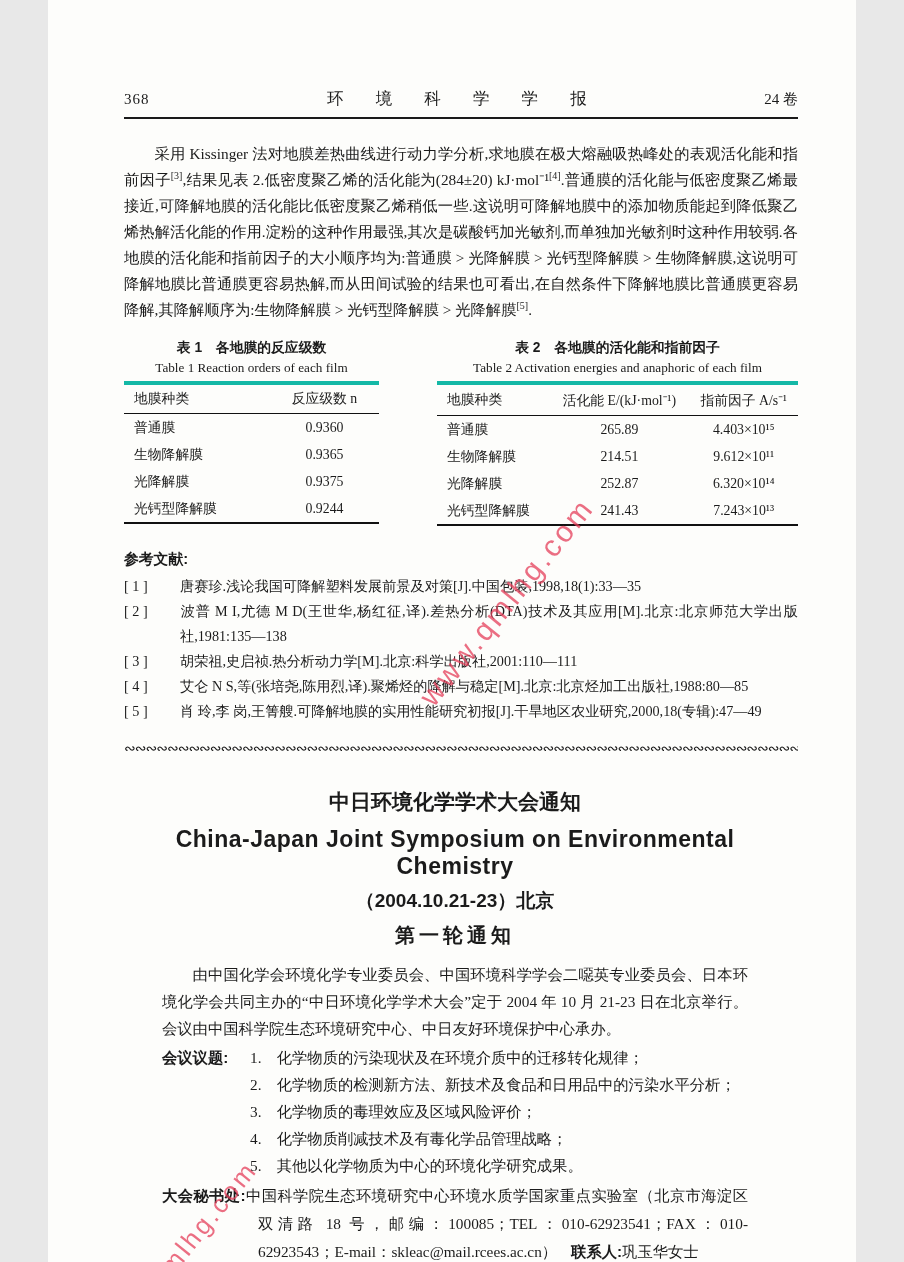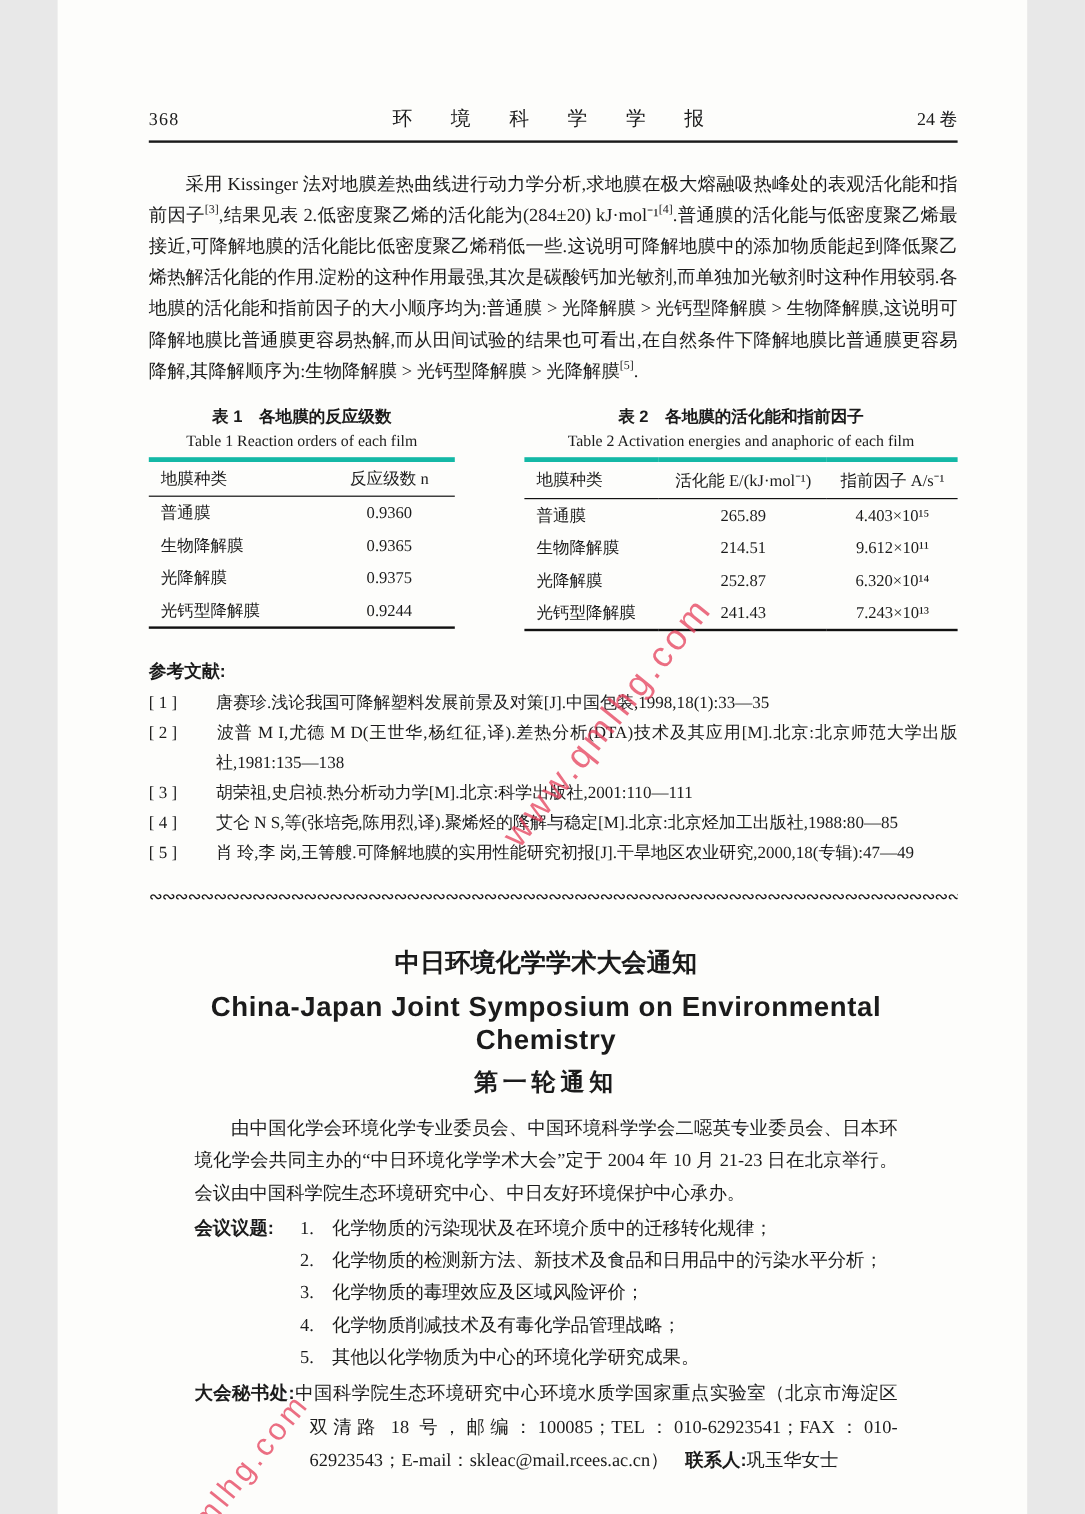--- a/index.html
+++ b/index.html
@@ -211,20 +211,21 @@
     <div class="ref-item"><span class="ref-label">[ 3 ]</span><span class="ref-text">胡荣祖,史启祯.热分析动力学[M].北京:科学出版社,2001:110—111</span></div>
     <div class="ref-item"><span class="ref-label">[ 4 ]</span><span class="ref-text">艾仑 N S,等(张培尧,陈用烈,译).聚烯烃的降解与稳定[M].北京:北京烃加工出版社,1988:80—85</span></div>
     <div class="ref-item"><span class="ref-label">[ 5 ]</span><span class="ref-text">肖 玲,李 岗,王箐艘.可降解地膜的实用性能研究初报[J].干旱地区农业研究,2000,18(专辑):47—49</span></div>
   </section>
 
   <div class="divider">∾∾∾∾∾∾∾∾∾∾∾∾∾∾∾∾∾∾∾∾∾∾∾∾∾∾∾∾∾∾∾∾∾∾∾∾∾∾∾∾∾∾∾∾∾∾∾∾∾∾∾∾∾∾∾∾∾∾∾∾∾∾∾∾∾∾∾∾∾∾∾∾∾∾∾∾∾∾∾∾</div>
 
   <section class="announcement">
     <h2 class="ann-title-cn">中日环境化学学术大会通知</h2>
     <h1 class="ann-title-en">China-Japan Joint Symposium on Environmental Chemistry</h1>
+    <div class="ann-date">（2004.10.21-23）北京</div>
     <div class="ann-round">第一轮通知</div>
 
     <p class="ann-intro">由中国化学会环境化学专业委员会、中国环境科学学会二噁英专业委员会、日本环境化学会共同主办的“中日环境化学学术大会”定于 2004 年 10 月 21-23 日在北京举行。会议由中国科学院生态环境研究中心、中日友好环境保护中心承办。</p>
 
     <div class="topics">
       <div class="topic-row first"><span class="topic-label">会议议题:</span><span class="topic-text">1.　化学物质的污染现状及在环境介质中的迁移转化规律；</span></div>
       <div class="topic-row"><span class="topic-text">2.　化学物质的检测新方法、新技术及食品和日用品中的污染水平分析；</span></div>
       <div class="topic-row"><span class="topic-text">3.　化学物质的毒理效应及区域风险评价；</span></div>
       <div class="topic-row"><span class="topic-text">4.　化学物质削减技术及有毒化学品管理战略；</span></div>
       <div class="topic-row"><span class="topic-text">5.　其他以化学物质为中心的环境化学研究成果。</span></div>

